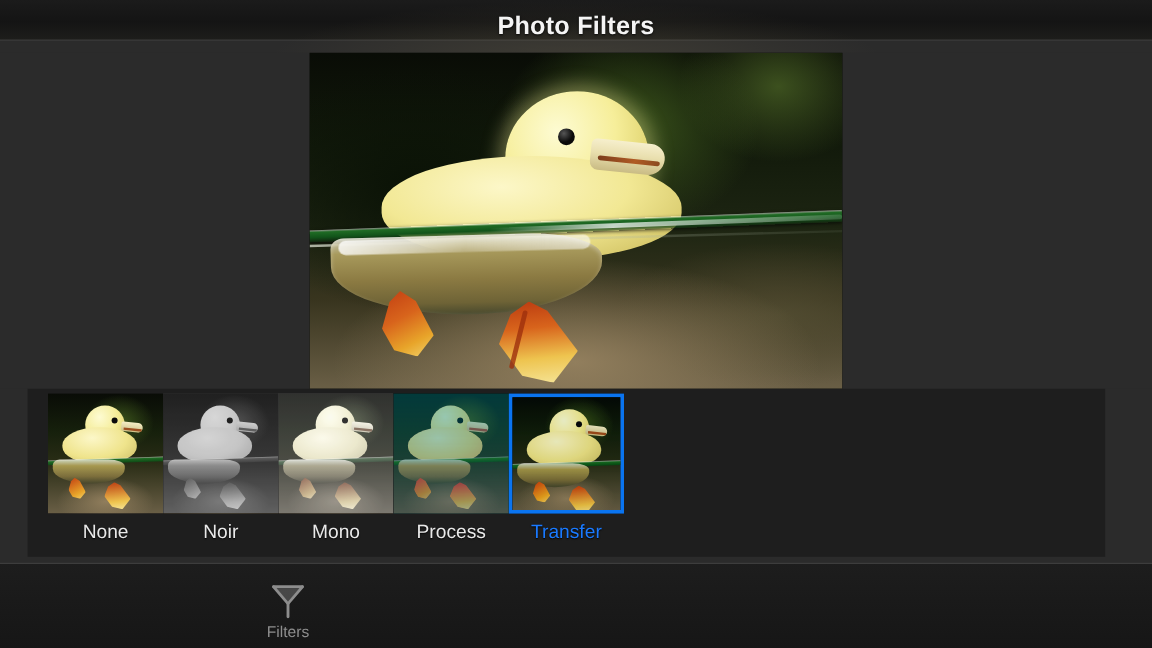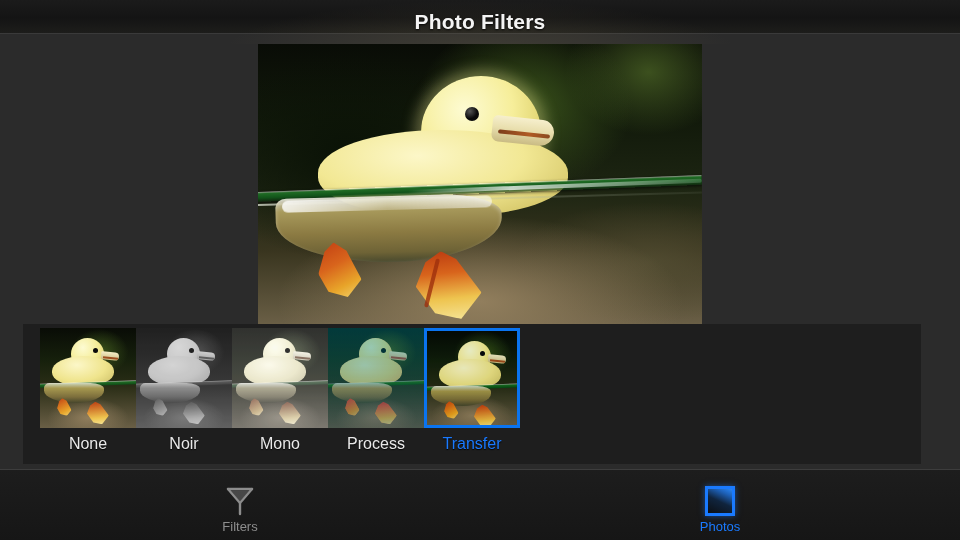--- a/index.html
+++ b/index.html
@@ -352,21 +352,15 @@
         <svg width="30" height="32" viewBox="0 0 30 32" aria-hidden="true">
           <path d="M3 4 L15 18 L27 4" fill="none" stroke="#8d8d8d" stroke-width="2.4" stroke-linecap="round"></path>
           <path d="M15 18 L15 29" fill="none" stroke="#8d8d8d" stroke-width="2.4" stroke-linecap="round"></path>
           <path d="M3 4 L27 4" fill="none" stroke="#8d8d8d" stroke-width="2.4" stroke-linecap="round"></path>
           <path d="M5.5 5.5 L15 16.5 L24.5 5.5 Z" fill="#6e6e6e" opacity="0.55"></path>
         </svg>
       </div>
       <div class="tab-lbl">Filters</div>
     </div>
 
-    <div class="tab tab-photos">
-      <div class="tab-ico">
-        <div class="photo-ico"></div>
-      </div>
-      <div class="tab-lbl">Photos</div>
-    </div>
 
   </div>
 </div>
 
 </body></html>

